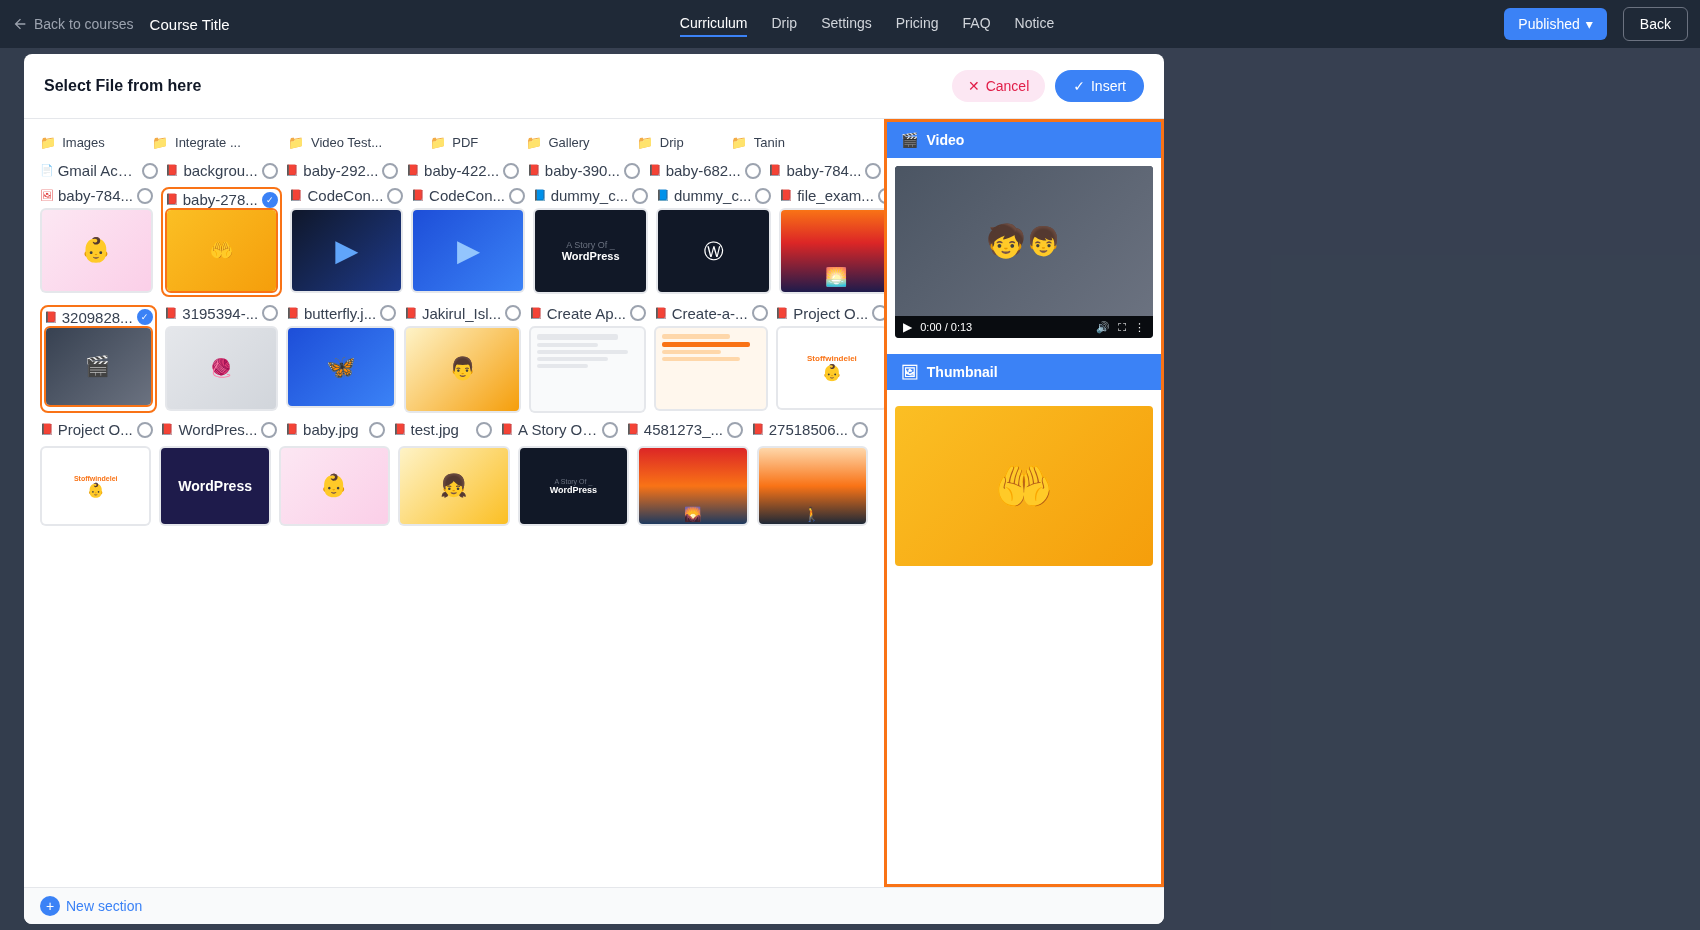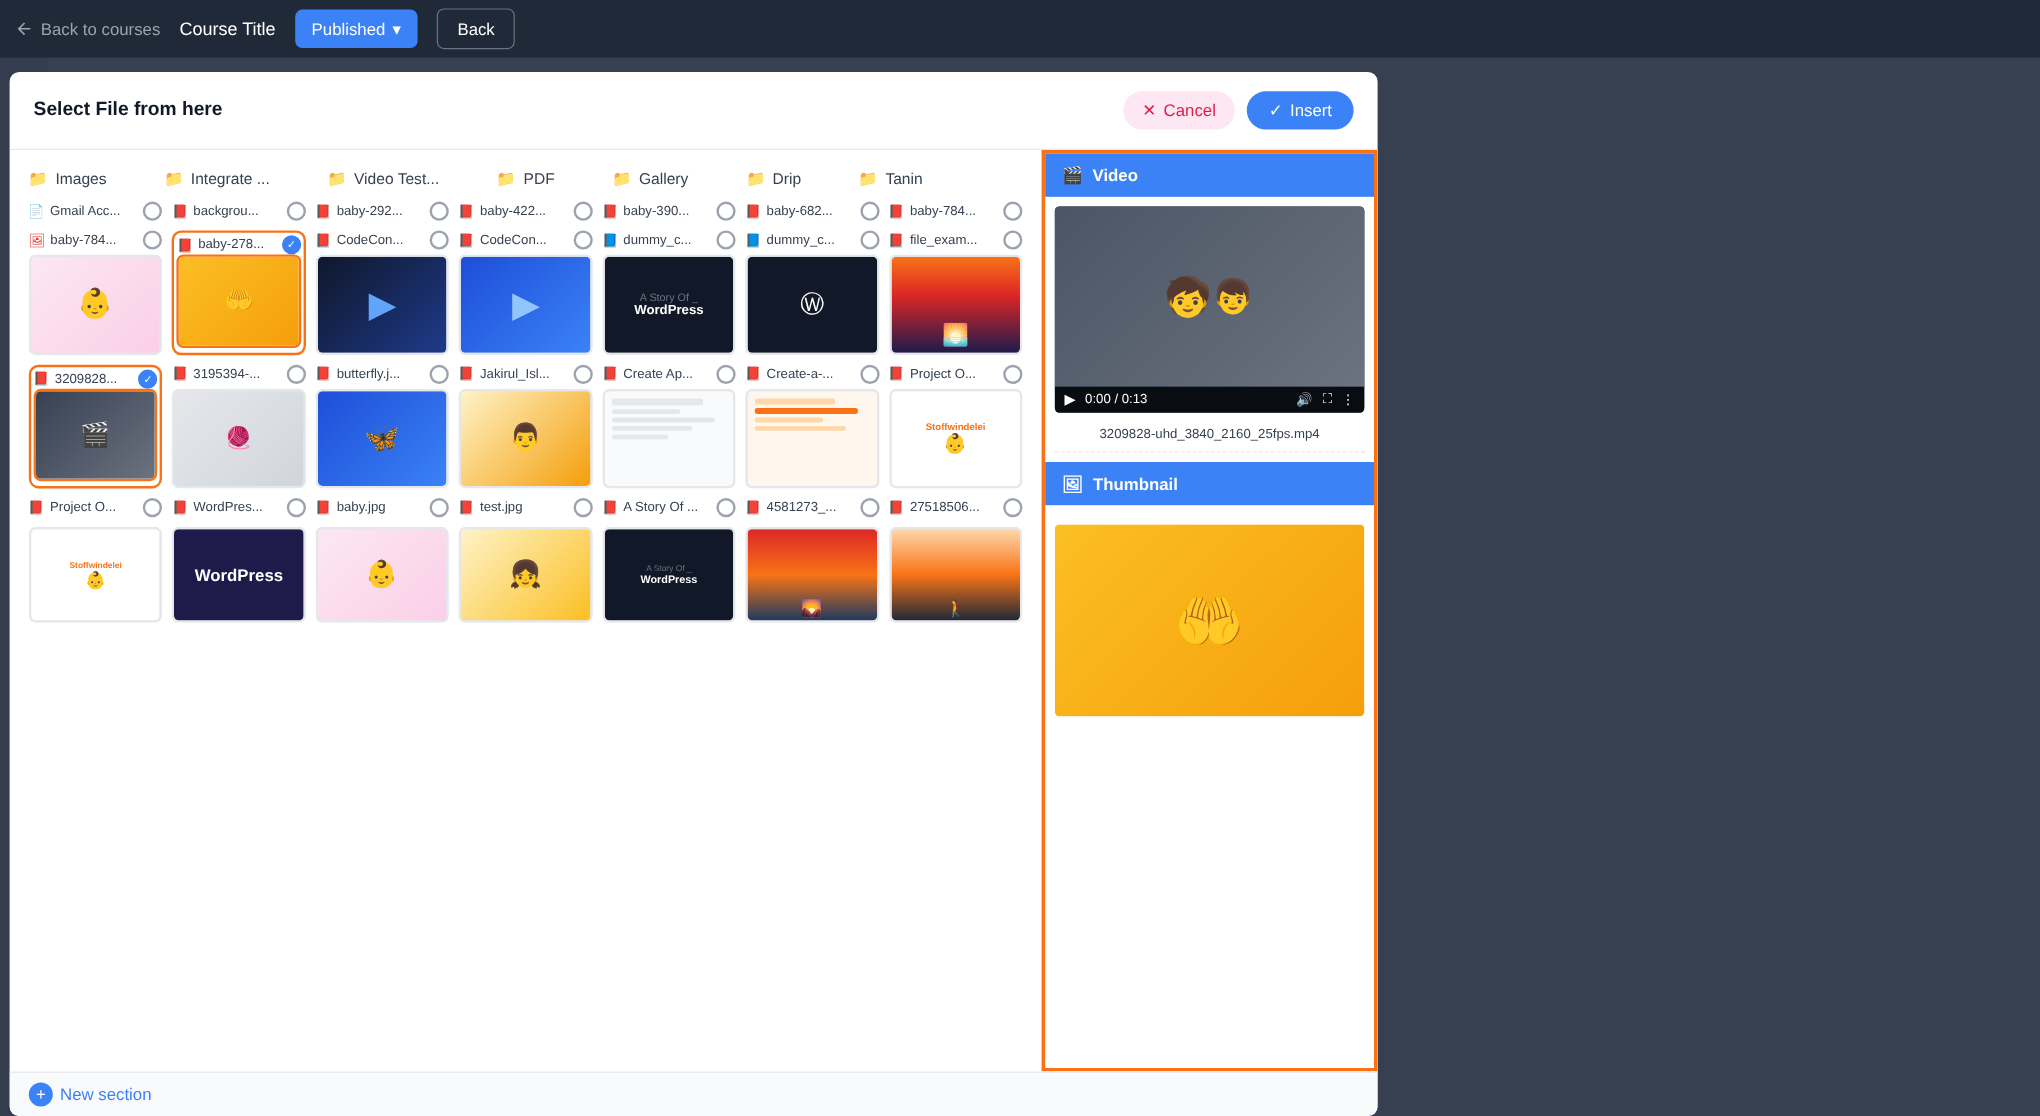--- a/index.html
+++ b/index.html
@@ -102,44 +102,52 @@
     .play-icon { font-size: 12px; }
     .video-filename { font-size: 11px; color: #374151; padding: 4px 0 8px; border-bottom: 1px dashed #e5e7eb; text-align: center; }
     .thumb-section-title { background: #3b82f6; color: #fff; padding: 10px 14px; font-size: 14px; font-weight: 600; display: flex; align-items: center; gap: 8px; }
     .thumb-preview { width: 100%; height: 160px; background: linear-gradient(135deg, #fbbf24 0%, #f59e0b 100%); border-radius: 4px; overflow: hidden; margin: 8px 0; }
     .thumb-preview-inner { width: 100%; height: 100%; display: flex; align-items: center; justify-content: center; }
 
     
     .new-section-bar { background: #f9fafb; padding: 8px 16px; border-top: 1px solid #e5e7eb; flex-shrink: 0; }
     .new-section-btn { display: flex; align-items: center; gap: 6px; color: #3b82f6; font-size: 14px; cursor: pointer; background: none; border: none; }
 
-    .file-name-text { overflow: hidden; text-overflow: ellipsis; white-space: nowrap; max-width: 80px; font-size: 11px; }
+    .file-name-text { overflow: hidden; text-overflow: ellipsis; white-space: nowrap; max-width: 80px; font-size: 15px; }
 
     .cell-wrapper {
       border: 2px solid transparent; border-radius: 8px; padding: 2px;
     }
     .cell-wrapper.selected-orange { border-color: #f97316; }
 
     
     .page-bg { position: absolute; top: 48px; left: 0; width: 100%; height: calc(100% - 48px); background: #374151; z-index: 0; }
     .sidebar-hint { position: absolute; left: 0; top: 48px; width: 40px; height: calc(100% - 48px); background: #1f2937; z-index: 1; }
 
-    .modal-wrapper { position: absolute; top: 48px; left: 0; width: 100%; height: calc(100% - 48px); z-index: 5; display: flex; justify-content: flex-start; align-items: flex-end; background: rgba(55,65,81,0.85); padding: 0; }
+    .modal-wrapper { position: absolute; top: 48px; left: 0; width: 100%; height: calc(100% - 48px); z-index: 5; display: flex; justify-content: flex-start; align-items: center; background: rgba(55,65,81,0.85); padding: 16px; }
   </style>
 </head>
 <body>
 
 <div class="topnav">
   <div class="back-btn">
     <svg viewBox="0 0 24 24">
         <path d="M20 11H7.83l5.59-5.59L12 4l-8 8 8 8 1.41-1.41L7.83 13H20v-2z"></path>
       </svg>
     <span>Back to courses</span>
   </div>
   <span style="color:#fff;font-size:15px;font-weight:500;">Course Title</span>
+  <div class="nav-center">
+    <span class="nav-item active">Curriculum</span>
+    <span class="nav-item">Drip</span>
+    <span class="nav-item">Settings</span>
+    <span class="nav-item">Pricing</span>
+    <span class="nav-item">FAQ</span>
+    <span class="nav-item">Notice</span>
+  </div>
   <button class="published-btn">
     <span>Published</span>
     <span>▾</span>
   </button>
   <button class="view-btn">
     <span>Back</span>
   </button>
 </div>
 
 <div class="page-bg"></div>
@@ -577,21 +585,20 @@
                 </div>
               </div>
               <div class="video-controls">
                 <span class="play-icon">▶</span>
                 <span>0:00 / 0:13</span>
                 <span style="margin-left:auto;">🔊</span>
                 <span>⛶</span>
                 <span>⋮</span>
               </div>
             </div>
-            <div class="video-filename">3209828-uhd_3840_2160_25fps.mp4</div>
           </div>
         </div>
 
         <div>
           <div class="thumb-section-title">
             <span>🖼</span>
             <span>Thumbnail</span>
           </div>
           <div style="padding:8px;">
             <div class="thumb-preview">

